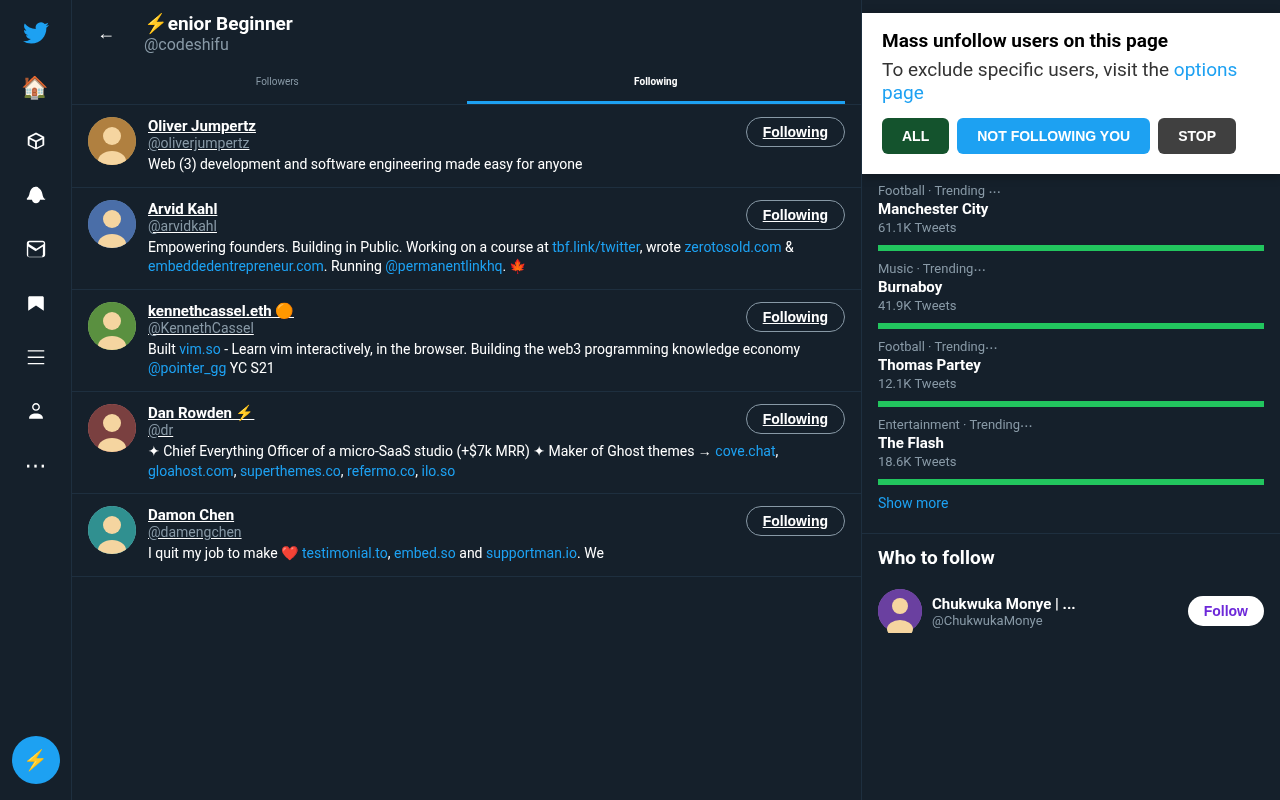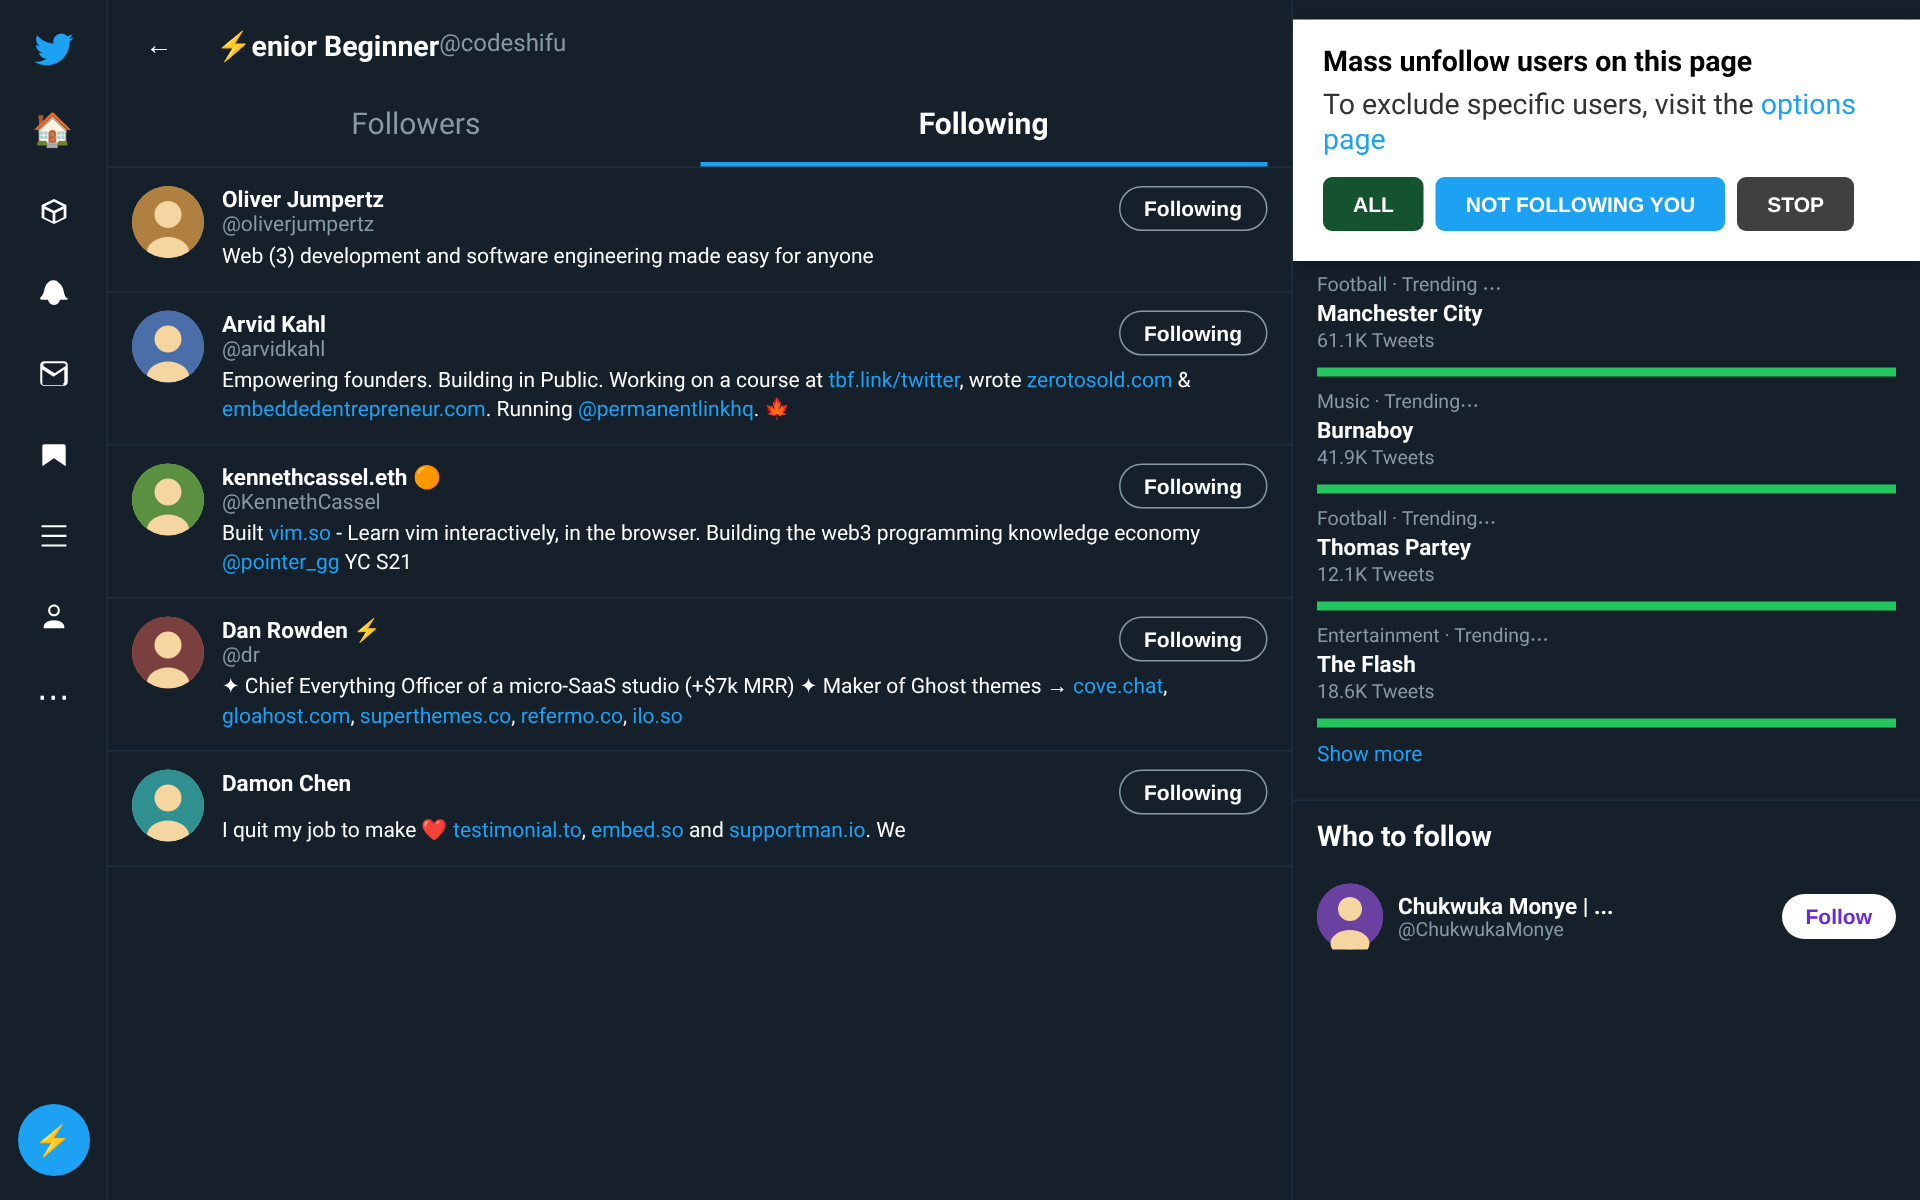--- a/index.html
+++ b/index.html
@@ -78,21 +78,21 @@
       border-radius: 50%;
       display: flex;
       align-items: center;
       justify-content: center;
       cursor: pointer;
       color: #fff;
       font-size: 18px;
     }
     .profile-name-area {
       display: flex;
-      flex-direction: row;
+      flex-direction: column;
     }
     .profile-name {
       font-size: 19px;
       font-weight: 700;
       display: flex;
       align-items: center;
       gap: 4px;
     }
     .profile-handle {
       font-size: 16px;
@@ -101,21 +101,21 @@
 
     
     .tabs {
       display: flex;
       margin-top: 8px;
     }
     .tab {
       flex: 1;
       text-align: center;
       padding: 14px 0;
-      font-size: 20px;
+      font-size: 10px;
       color: #8899a6;
       cursor: pointer;
       border-bottom: 3px solid transparent;
       font-weight: 400;
     }
     .tab.active {
       color: #fff;
       font-weight: 700;
       border-bottom: 3px solid #1da1f2;
     }
@@ -149,20 +149,21 @@
       font-size: 20px;
     }
     .user-content {
       flex: 1;
       min-width: 0;
     }
     .user-top {
       display: flex;
       align-items: flex-start;
       justify-content: space-between;
+      text-decoration: underline;
     }
     .user-info { flex: 1; }
     .display-name {
       font-size: 15px;
       font-weight: 700;
       color: #fff;
     }
     .username {
       font-size: 14px;
       color: #8899a6;
@@ -488,20 +489,21 @@
         <svg viewBox="0 0 48 48" width="48" height="48">
           <circle cx="24" cy="24" r="24" fill="#309090"></circle>
           <circle cx="24" cy="19" r="9" fill="#f5d5a0"></circle>
           <ellipse cx="24" cy="44" rx="14" ry="10" fill="#f5d5a0"></ellipse>
         </svg>
       </div>
       <div class="user-content">
         <div class="user-top">
           <div class="user-info">
             <div class="display-name">Damon Chen</div>
+            <div class="username">@damengchen</div>
           </div>
           <button class="following-btn">Following</button>
         </div>
         <div class="user-bio">
           I quit my job to make ❤️ <a href="#">testimonial.to</a>, <a href="#">embed.so</a> and <a href="#">supportman.io</a>. We
         </div>
       </div>
     </div>
 
   </div>

